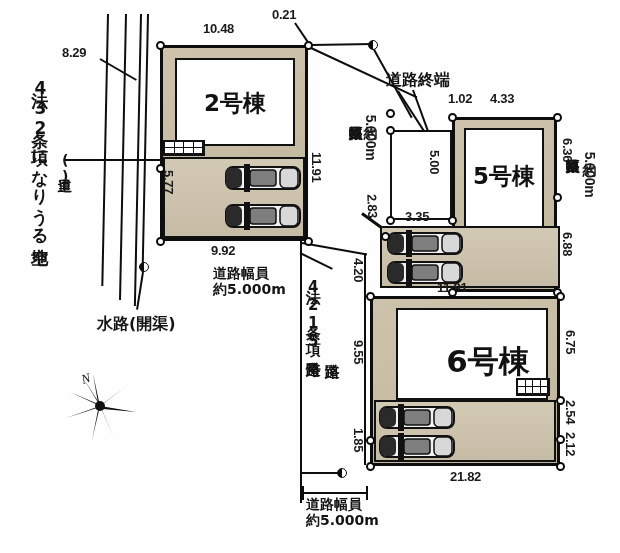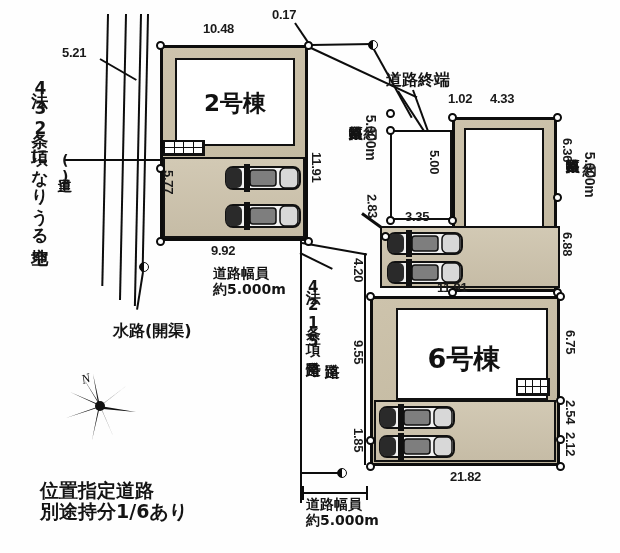--- a/index.html
+++ b/index.html
@@ -48,51 +48,47 @@
 
 <div id="stage">
 
   <div class="abs ln" style="left:107px;top:14px;width:2px;height:272px;transform:rotate(1.2deg);transform-origin:top;"></div>
   <div class="abs ln" style="left:125px;top:14px;width:2px;height:286px;transform:rotate(1.2deg);transform-origin:top;"></div>
   <div class="abs ln" style="left:140px;top:14px;width:2px;height:292px;transform:rotate(1.2deg);transform-origin:top;"></div>
   <div class="abs ln" style="left:147px;top:14px;width:2px;height:258px;transform:rotate(1.2deg);transform-origin:top;"></div>
   <div class="abs nodehalf" style="left:139px;top:262px;"></div>
 
   <div class="abs ln" style="left:100px;top:58px;width:42px;height:2px;transform:rotate(30deg);transform-origin:left;"></div>
-  <div class="abs dim" style="left:62px;top:46px;">5.21</div>
+  <div class="abs dim" style="left:62px;top:46px;">8.29</div>
 
   <div class="abs lnh" style="left:65px;top:159px;width:95px;"></div>
 
   <div class="abs jpv" style="left:31px;top:78px;font-size:17px;height:262px;">法43条2項になりうる空地</div>
   <div class="abs jpv" style="left:58px;top:152px;font-size:14px;height:70px;writing-mode:vertical-rl;text-orientation:upright;">(里道)</div>
 
   <div class="abs ln" style="left:142px;top:272px;width:2px;height:38px;transform:rotate(9deg);transform-origin:top;"></div>
-  <div class="abs jph" style="left:97px;top:322px;font-size:16px;margin-left:16px;">水路(開渠)</div>
+  <div class="abs jph" style="left:97px;top:315px;font-size:16px;">水路(開渠)</div>
 
   <div class="abs" style="left:62px;top:368px;width:76px;height:76px;">
     <svg width="76" height="76" viewBox="0 0 76 76">
       <g fill="#111">
         <polygon points="38,38 31,6 36,35"></polygon>
         <polygon points="38,38 64,18 41,36"></polygon>
         <polygon points="38,38 74,44 41,41"></polygon>
         <polygon points="38,38 52,70 40,42"></polygon>
         <polygon points="38,38 30,72 36,42"></polygon>
         <polygon points="38,38 4,50 35,40"></polygon>
         <polygon points="38,38 8,24 36,36"></polygon>
         <polygon points="38,38 20,8 37,35"></polygon>
         <circle cx="38" cy="38" r="5"></circle>
       </g>
       <text x="21" y="16" font-family="Liberation Serif, serif" font-size="13" font-style="italic" fill="#111" transform="rotate(-18 21 16)">N</text>
     </svg>
   </div>
 
-  <div class="abs jph" style="left:40px;top:480px;font-size:19px;">
-    <div>位置指定道路</div>
-    <div>別途持分1/6あり</div>
-  </div>
 
   <div class="abs lot lot-inner" style="left:160px;top:45px;width:148px;height:196px;"></div>
 
   <div class="abs house" style="left:175px;top:58px;width:120px;height:88px;"></div>
   <div class="abs houselabel" style="left:175px;top:88px;width:120px;font-size:23px;">2号棟</div>
 
   <div class="abs grid" style="left:163px;top:140px;width:42px;height:16px;">
     <i></i>
       <i></i>
       <i></i>
@@ -124,21 +120,21 @@
     </svg>
   </div>
 
   <div class="abs node" style="left:156px;top:41px;"></div>
   <div class="abs node" style="left:304px;top:41px;"></div>
   <div class="abs node" style="left:156px;top:237px;"></div>
   <div class="abs node" style="left:304px;top:237px;"></div>
   <div class="abs node" style="left:156px;top:164px;"></div>
 
   <div class="abs dim" style="left:203px;top:22px;">10.48</div>
-  <div class="abs dim" style="left:272px;top:8px;">0.17</div>
+  <div class="abs dim" style="left:272px;top:8px;">0.21</div>
   <div class="abs ln" style="left:295px;top:22px;width:24px;height:2px;transform:rotate(56deg);transform-origin:left;"></div>
   <div class="abs dimv" style="left:162px;top:170px;height:50px;">5.77</div>
   <div class="abs dimv" style="left:310px;top:152px;height:52px;">11.91</div>
   <div class="abs dim" style="left:211px;top:244px;">9.92</div>
 
   <div class="abs jph" style="left:213px;top:266px;font-size:14px;text-align:left;">
     <div>道路幅員</div>
     <div>約5.000m</div>
   </div>
   <div class="abs ln" style="left:300px;top:252px;width:36px;height:2px;transform:rotate(26deg);transform-origin:left;"></div>
@@ -168,20 +164,23 @@
   <div class="abs node" style="left:386px;top:109px;"></div>
 
   <div class="abs dim" style="left:448px;top:92px;text-align:right;">1.02</div>
 
   <div class="abs ln" style="left:362px;top:212px;width:32px;height:3px;transform:rotate(36deg);transform-origin:left;"></div>
   <div class="abs dimv" style="left:366px;top:194px;height:38px;writing-mode:vertical-rl;text-orientation:mixed;transform:rotate(-2deg);">2.83</div>
   <div class="abs node" style="left:381px;top:232px;"></div>
 
   <div class="abs lot lot-inner" style="left:452px;top:117px;width:105px;height:175px;"></div>
   <div class="abs house" style="left:464px;top:128px;width:80px;height:152px;"></div>
+  <div class="abs houselabel" style="left:464px;top:164px;width:80px;font-size:23px;line-height:1.12;">
+    <div>5号棟</div>
+  </div>
   <div class="abs grid" style="left:510px;top:256px;width:34px;height:16px;">
     <i></i>
       <i></i>
       <i></i>
       <i></i>
       <i></i>
       <i></i>
       <i></i>
       <i></i>
   </div>
@@ -215,21 +214,21 @@
       <rect x="2" y="5" width="16" height="19" rx="5" fill="#2a2a2a"></rect>
       <rect x="26" y="7" width="26" height="15" rx="3" fill="#7e7e7e" stroke="#111" stroke-width="1.5"></rect>
       <rect x="56" y="5" width="18" height="19" rx="5" fill="#d8d8d8" stroke="#111" stroke-width="1.5"></rect>
       <rect x="20" y="1" width="6" height="27" fill="#111"></rect>
     </svg>
   </div>
   <div class="abs dim" style="left:437px;top:281px;">11.91</div>
 
   <div class="abs lot lot-inner" style="left:370px;top:296px;width:190px;height:170px;"></div>
   <div class="abs house" style="left:396px;top:308px;width:152px;height:92px;"></div>
-  <div class="abs houselabel" style="left:388px;top:341px;width:152px;font-size:27px;">6号棟</div>
+  <div class="abs houselabel" style="left:412px;top:341px;width:152px;font-size:31px;">6号棟</div>
   <div class="abs grid" style="left:516px;top:378px;width:34px;height:18px;">
     <i></i>
       <i></i>
       <i></i>
       <i></i>
       <i></i>
       <i></i>
       <i></i>
       <i></i>
   </div>

